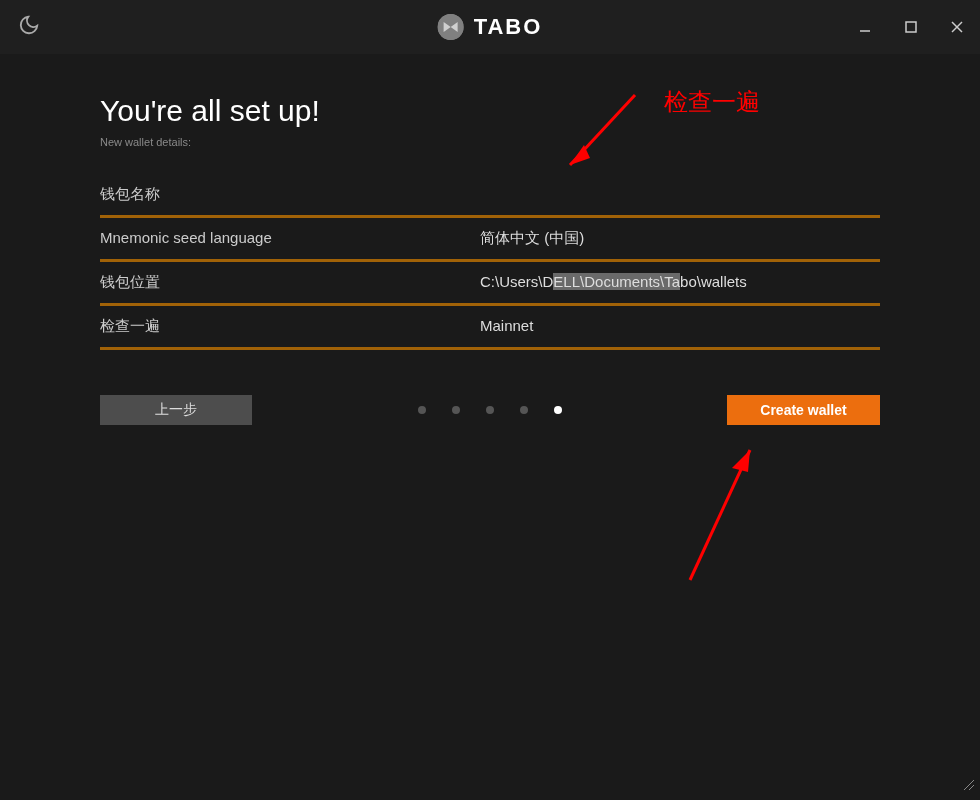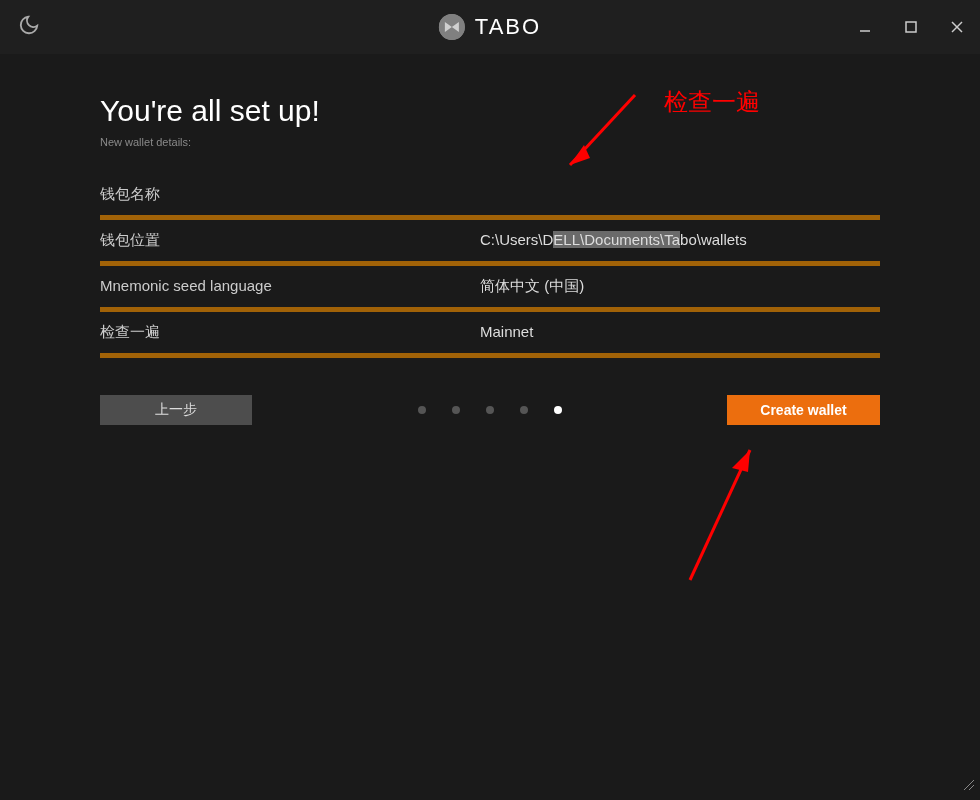--- a/index.html
+++ b/index.html
@@ -37,21 +37,21 @@
       width: 26px;
       height: 26px;
       border-radius: 50%;
       background: #888;
       display: flex;
       align-items: center;
       justify-content: center;
     }
     .title-text {
       font-size: 22px;
-      font-weight: 400;
+      font-weight: 700;
       letter-spacing: 2px;
       color: #fff;
     }
     .win-controls {
       position: absolute;
       right: 0;
       top: 0;
       height: 54px;
       display: flex;
     }
@@ -76,21 +76,21 @@
     .subheading {
       font-size: 11px;
       color: #8a8a8a;
       margin-bottom: 26px;
     }
     .table {
       width: 780px;
     }
     .row {
       display: flex;
-      border-bottom: 5px solid #a16207;
+      border-bottom: 3px solid #a16207;
       padding: 11px 0;
       font-size: 15px;
     }
     .row .label {
       width: 380px;
       color: #ccc;
     }
     .row .value {
       flex: 1;
       color: #ddd;
@@ -201,26 +201,26 @@
 
 <div class="content">
   <h1 class="heading">You're all set up!</h1>
   <div class="subheading">New wallet details:</div>
 
   <div class="table">
     <div class="row">
       <div class="label">钱包名称</div>
     </div>
     <div class="row">
+      <div class="label">Mnemonic seed language</div>
+      <div class="value">简体中文 (中国)</div>
+    </div>
+    <div class="row">
       <div class="label">钱包位置</div>
       <div class="value"><span>C:\Users\D</span><span class="highlight">ELL\Documents\Ta</span><span>bo\wallets</span></div>
-    </div>
-    <div class="row">
-      <div class="label">Mnemonic seed language</div>
-      <div class="value">简体中文 (中国)</div>
     </div>
     <div class="row">
       <div class="label">检查一遍</div>
       <div class="value">Mainnet</div>
     </div>
   </div>
 </div>
 
 <div class="footer">
   <button class="btn-prev">上一步</button>

